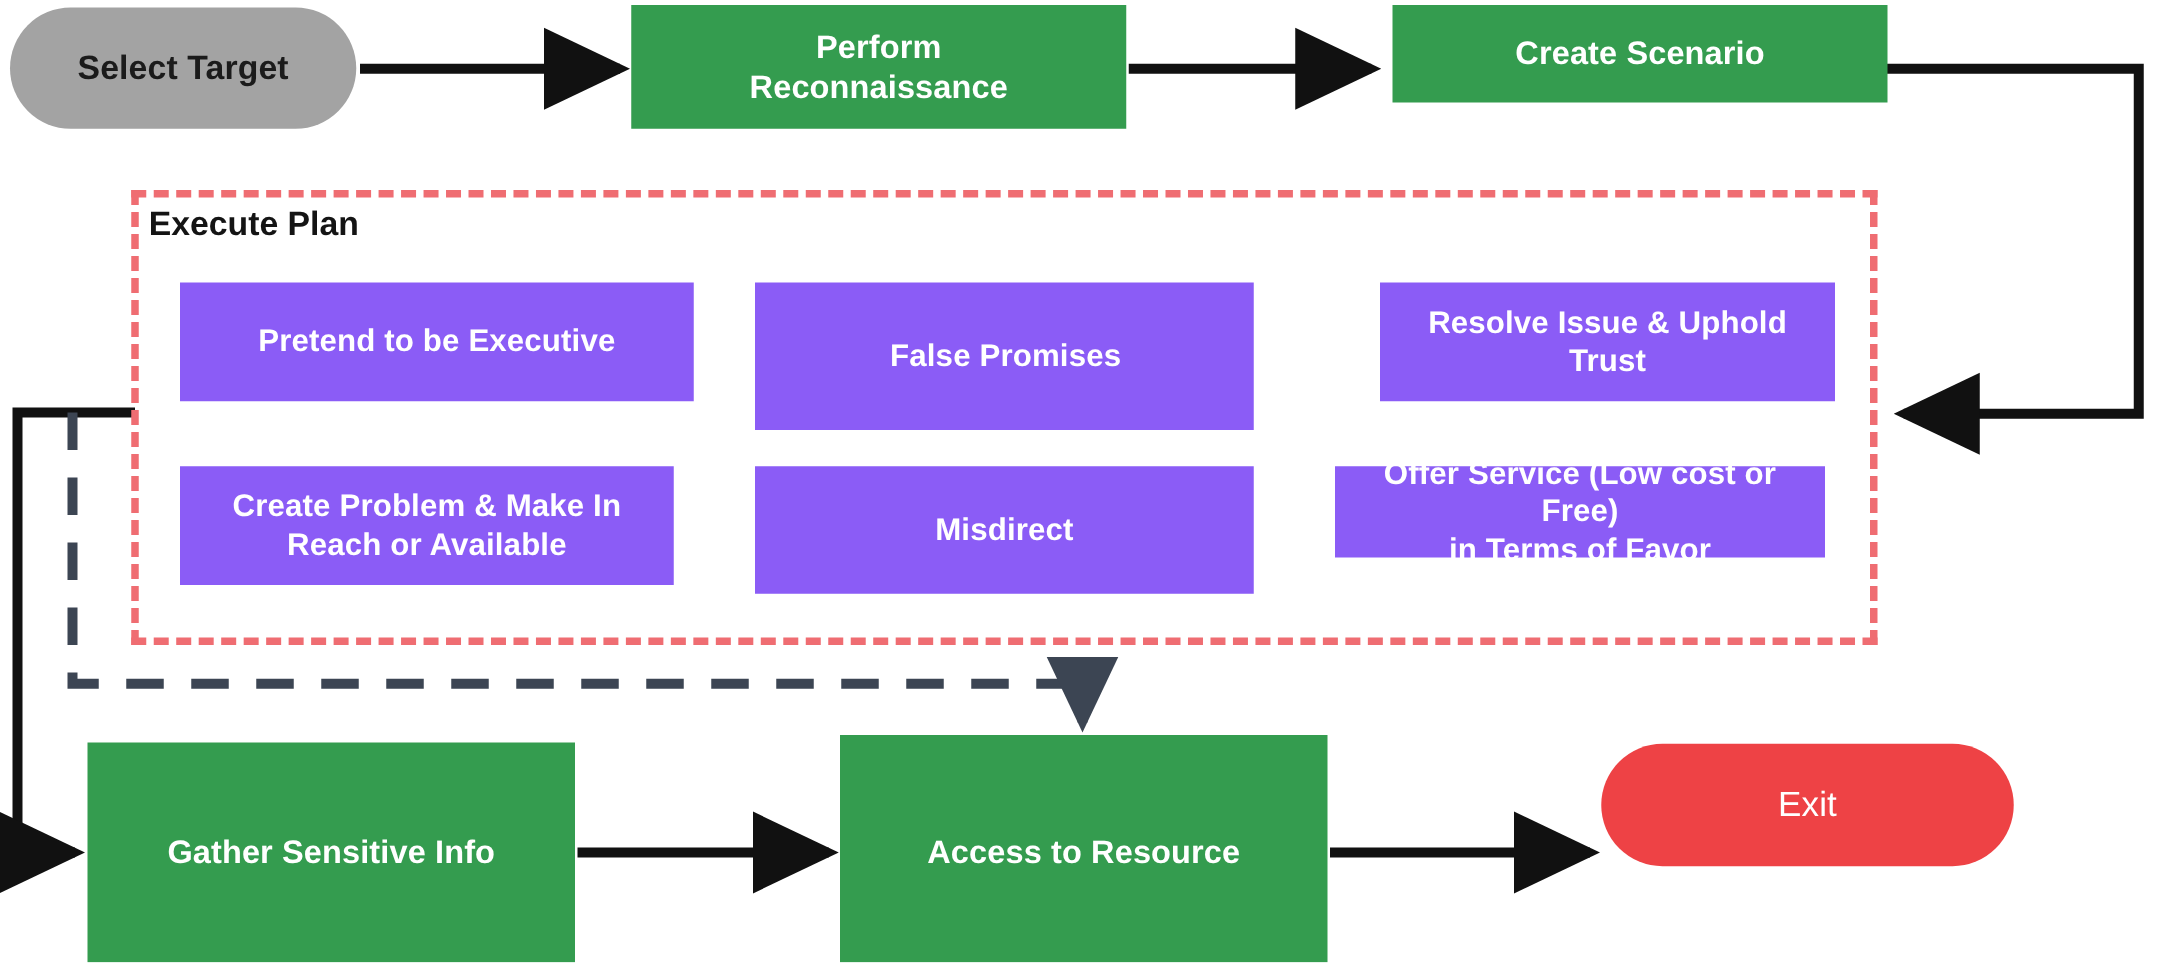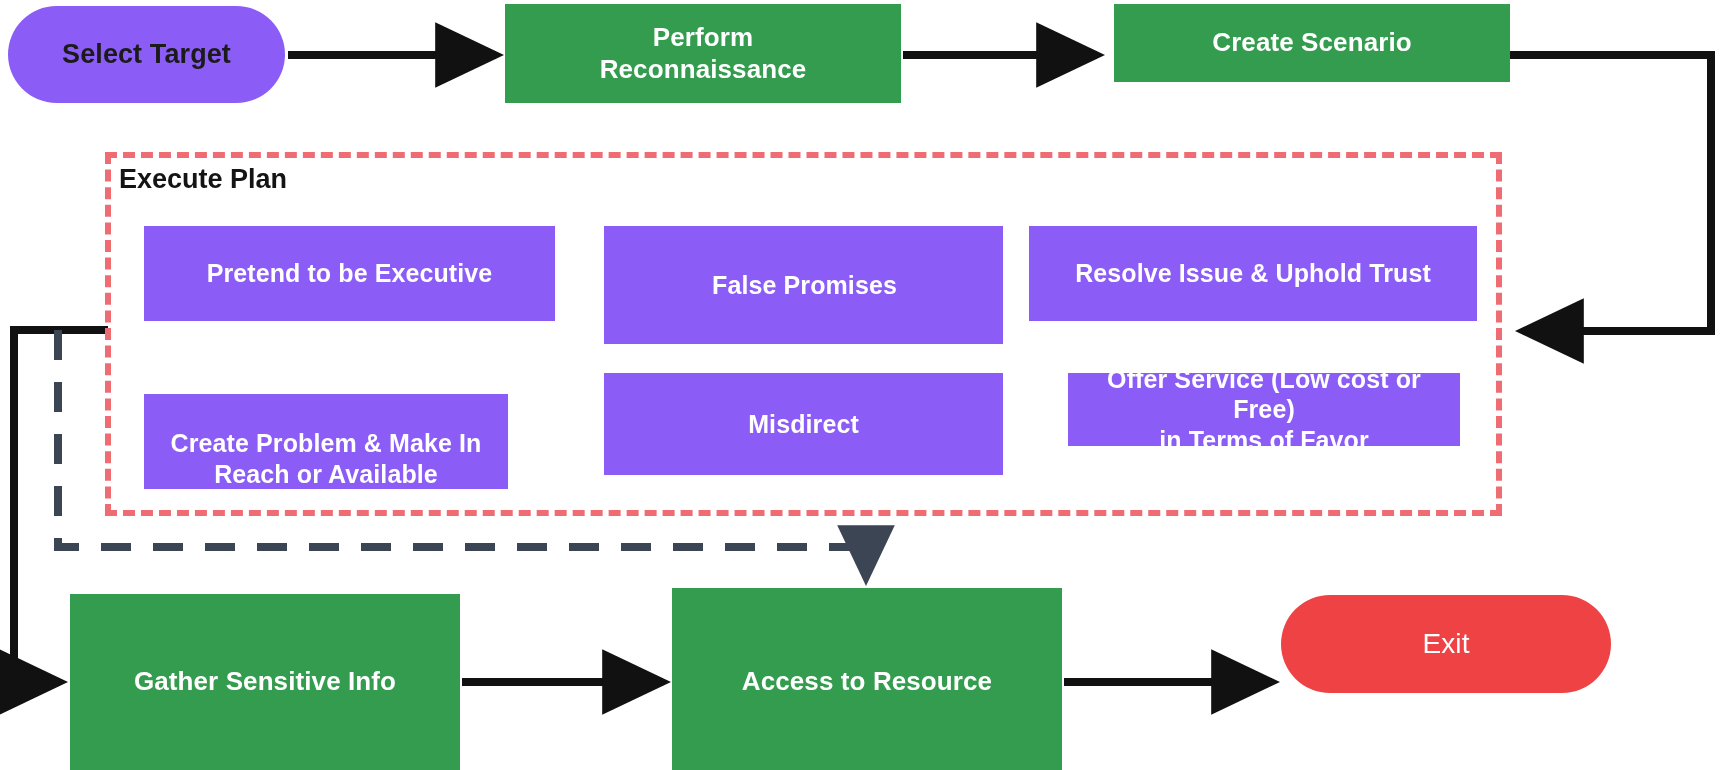--- a/index.html
+++ b/index.html
@@ -31,21 +31,21 @@
     align-items: center;
     justify-content: center;
     text-align: center;
     box-sizing: border-box;
     font-weight: bold;
     line-height: 1.22;
     letter-spacing: 0.1px;
     z-index: 3;
   }
   .node-start {
-    background: #8b5cf6;
+    background: #a3a3a3;
     color: #1b1b1b;
     border-radius: 70px;
     font-size: 27px;
   }
   .node-green {
     background: #349c4f;
     color: #ffffff;
     font-size: 26px;
   }
   .node-teal {
@@ -129,23 +129,23 @@
     <span style="white-space:pre-line;">Perform
 Reconnaissance</span>
   </div>
 
   <div class="node node-green" style="left:1114px; top:4px; width:396px; height:78px;">Create Scenario</div>
 
   <div class="node node-teal" style="left:144px; top:226px; width:411px; height:95px;">Pretend to be Executive</div>
 
   <div class="node node-teal" style="left:604px; top:226px; width:399px; height:118px;padding-left:12px;">False Promises</div>
 
-  <div class="node node-teal" style="left:1029px; top:226px; width:448px; height:95px;">Resolve Issue &amp; Uphold Trust</div>
+  <div class="node node-teal" style="left:1104px; top:226px; width:364px; height:95px;">Resolve Issue &amp; Uphold Trust</div>
 
-  <div class="node node-teal" style="left:144px; top:394px; width:364px; height:95px;align-items:flex-end;">
+  <div class="node node-teal" style="left:144px; top:373px; width:395px; height:95px;">
     <span style="white-space:pre-line;">Create Problem &amp; Make In
 Reach or Available</span>
   </div>
 
   <div class="node node-teal" style="left:604px; top:373px; width:399px; height:102px;">Misdirect</div>
 
   <div class="node node-teal" style="left:1068px; top:373px; width:392px; height:73px;">
     <span style="white-space:pre-line;">Offer Service (Low cost or Free)
 in Terms of Favor</span>
   </div>

